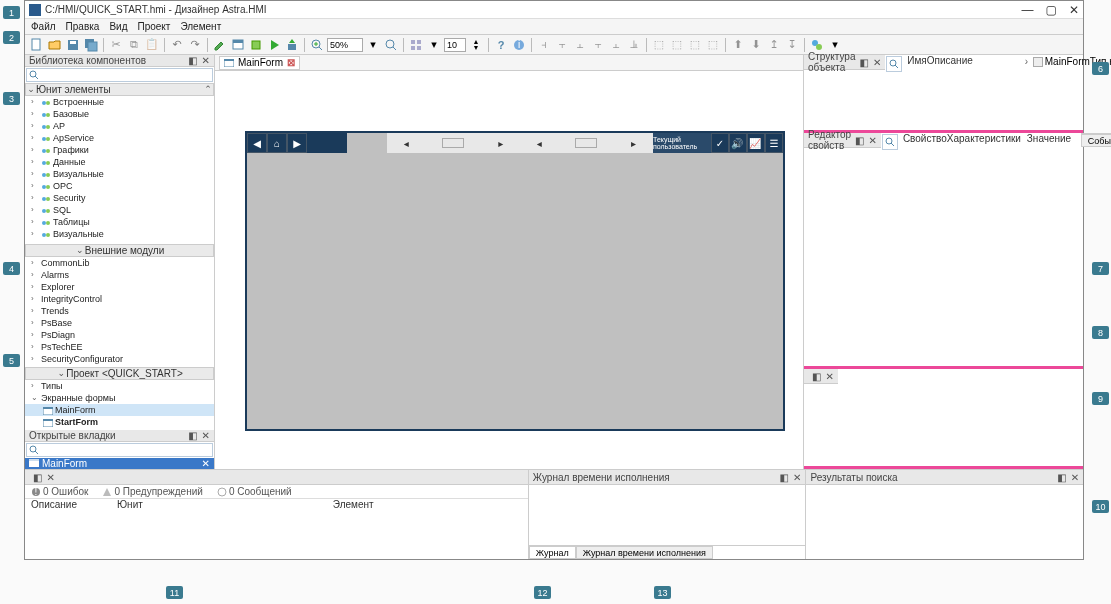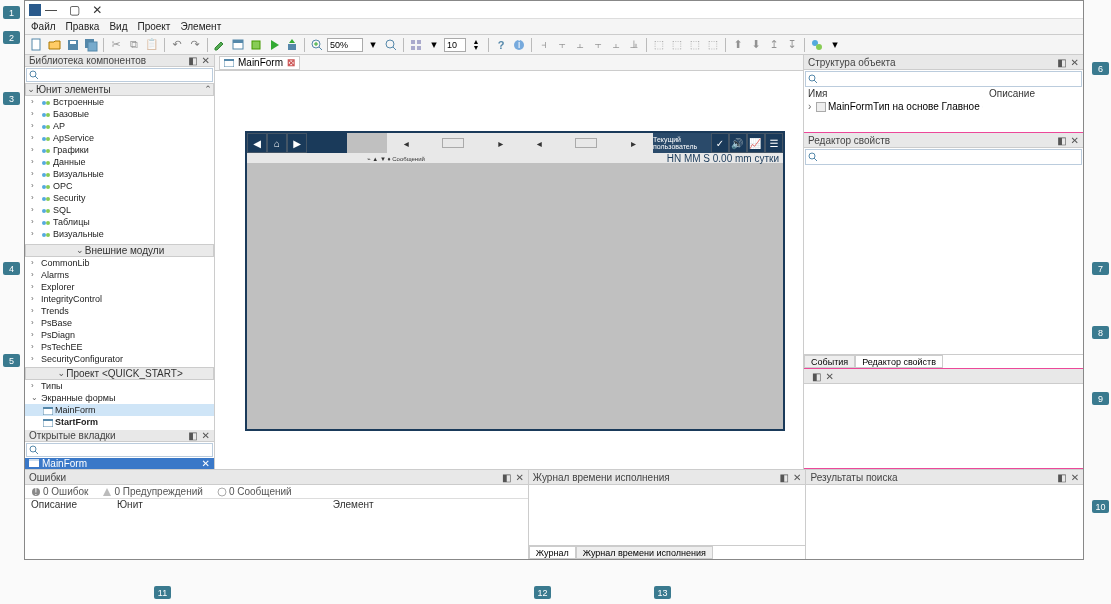--- a/index.html
+++ b/index.html
@@ -44,21 +44,21 @@
 .form-top{height:20px;background:#1a3a5a;display:flex;}
 .ft-l{width:100px;display:flex;}
 .ft-l div{width:20px;height:20px;border:1px solid #456;display:flex;align-items:center;justify-content:center;color:#fff;}
 .ft-m{flex:1;background:#e8e8e8;display:flex;align-items:center;justify-content:space-around;font-size:7px;color:#333;}
 .ft-r{width:130px;display:flex;}
 .ft-r .lbl{flex:1;background:#2a4a6a;color:#fff;font-size:7px;display:flex;align-items:center;justify-content:center;}
 .ft-r .b{width:18px;border:1px solid #456;display:flex;align-items:center;justify-content:center;color:#fff;}
 .form-bar{height:10px;background:#e8e8e8;display:flex;align-items:center;justify-content:flex-end;font-size:6px;color:#1a3a5a;padding:0 4px;}
 .form-bar .wave{position:absolute;left:120px;font-size:6px;color:#333;}
 .right{width:280px;display:flex;flex-direction:column;border-left:1px solid #ccc;}
-.rpanel{display:flex;flex-direction:column;border-bottom:1px solid #ec4899;}
+.rpanel{display:flex;flex-direction:row;border-bottom:3px solid #ec4899;}
 .cols{display:flex;height:12px;font-size:9px;color:#333;padding:0 4px;}
 .cols .c1{flex:1;}
 .row{display:flex;height:13px;font-size:9px;padding:0 4px;align-items:center;}
 .row .exp{width:8px;color:#666;}
 .row .ico{width:10px;height:10px;background:#eee;border:1px solid #aaa;margin-right:2px;}
 .btabs{height:14px;display:flex;border-top:1px solid #ccc;}
 .btab{padding:0 6px;font-size:9px;display:flex;align-items:center;background:#eee;border:1px solid #ccc;}
 .btab.act{background:#fff;}
 .bottom{height:90px;display:flex;border-top:1px solid #ccc;}
 .bp{display:flex;flex-direction:column;border-right:1px solid #ccc;}
@@ -70,20 +70,21 @@
 .err-cols{height:12px;display:flex;font-size:9px;color:#333;padding:0 6px;gap:40px;}
 .callout{position:absolute;width:17px;height:13px;background:#3a7a8f;color:#fff;font-size:9px;display:flex;align-items:center;justify-content:center;border-radius:2px;}
 </style>
 </head>
 <body>
 
 <div class="app">
 
   <div class="titlebar">
     <div class="ico"></div>
+    <div class="t">C:/HMI/QUICK_START.hmi - Дизайнер Astra.HMI</div>
     <div class="winbtns">
       <span>—</span>
       <span>▢</span>
       <span>✕</span>
     </div>
   </div>
 
   <div class="menubar">
     <span>Файл</span>
     <span>Правка</span>
@@ -457,24 +458,20 @@
                 <span>▸</span>
             </div>
             <div class="ft-r">
               <div class="lbl">Текущий пользователь</div>
               <div class="b">✓</div>
               <div class="b">🔊</div>
               <div class="b">📈</div>
               <div class="b">☰</div>
             </div>
           </div>
-          <div class="form-bar">
-            <span class="wave">⌁ ▲ ▼ ♦ Сообщений</span>
-            <span>НN МM S 0.00 mm сутки</span>
-          </div>
         </div>
       </div>
     </div>
 
     <div class="right">
       <div class="rpanel" style="height:78px">
         <div class="panel-hdr">
             <span class="flex">Структура объекта</span>
             <span class="x">◧</span>
             <span class="x">✕</span>
@@ -501,39 +498,43 @@
             <span class="flex">Редактор свойств</span>
             <span class="x">◧</span>
             <span class="x">✕</span>
           </div>
         <div class="search">
             <svg viewBox="0 0 10 10">
               <circle cx="4" cy="4" r="3" fill="none" stroke="#58a"></circle>
               <path d="M6 6l3 3" stroke="#58a"></path>
             </svg>
           </div>
+        <div class="cols">
+            <span class="c1">Свойство</span>
+            <span style="width:80px">Характеристики</span>
+            <span style="width:50px">Значение</span>
+          </div>
         <div style="flex:1"></div>
         <div class="btabs">
           <div class="btab">События</div>
           <div class="btab act">Редактор свойств</div>
         </div>
       </div>
       <div class="rpanel" style="height:100px">
         <div class="panel-hdr">
             <span class="x">◧</span>
             <span class="x">✕</span>
           </div>
       </div>
     </div>
   </div>
 
   <div class="bottom">
     <div class="bp bp1">
       <div class="panel-hdr">
-          <span class="flex">Ошибки</span>
           <span class="x">◧</span>
           <span class="x">✕</span>
         </div>
       <div class="err-sum">
         <span>
             <svg width="10" height="10">
               <circle cx="5" cy="5" r="4" fill="#888"></circle>
               <text x="5" y="8" font-size="7" fill="#fff" text-anchor="middle">!</text>
             </svg>
             <span>0 Ошибок</span>
@@ -582,15 +583,15 @@
 <div class="callout" style="left:3px;top:6px">1</div>
 <div class="callout" style="left:3px;top:31px">2</div>
 <div class="callout" style="left:3px;top:92px">3</div>
 <div class="callout" style="left:3px;top:262px">4</div>
 <div class="callout" style="left:3px;top:354px">5</div>
 <div class="callout" style="left:1092px;top:62px">6</div>
 <div class="callout" style="left:1092px;top:262px">7</div>
 <div class="callout" style="left:1092px;top:326px">8</div>
 <div class="callout" style="left:1092px;top:392px">9</div>
 <div class="callout" style="left:1092px;top:500px">10</div>
-<div class="callout" style="left:154px;top:586px">11</div>
+<div class="callout" style="left:166px;top:586px">11</div>
 <div class="callout" style="left:534px;top:586px">12</div>
 <div class="callout" style="left:654px;top:586px">13</div>
 
 </body></html>

